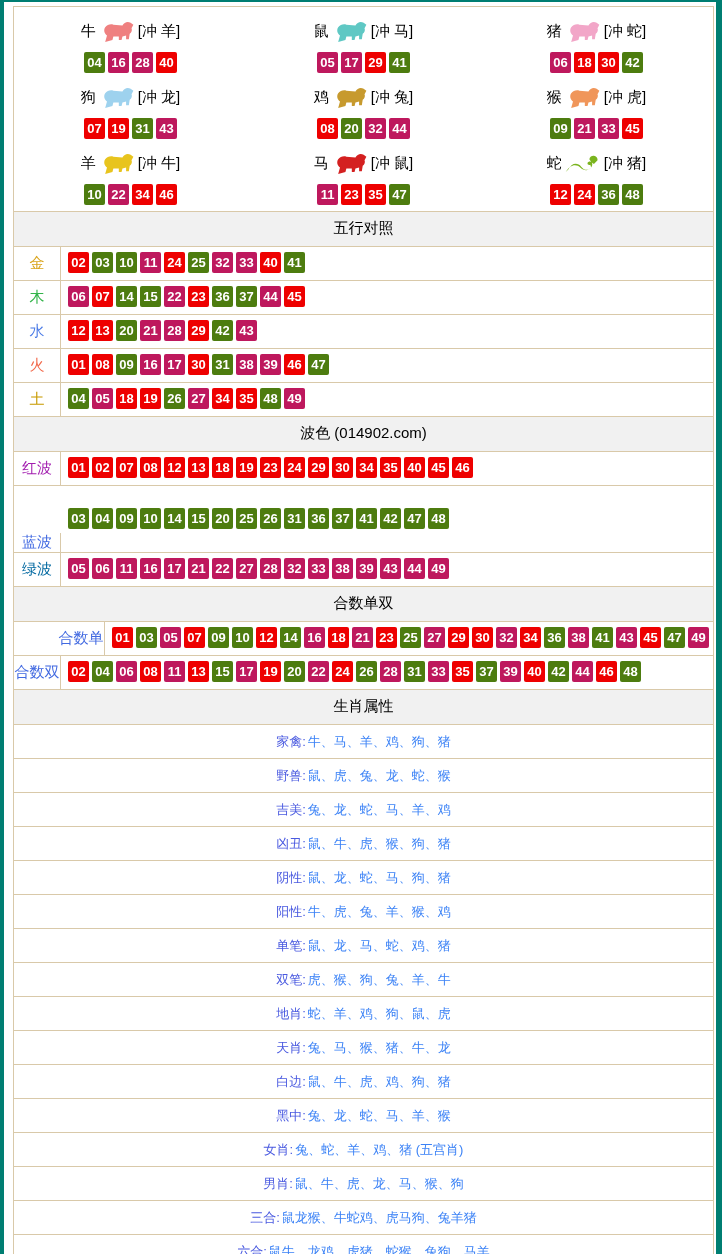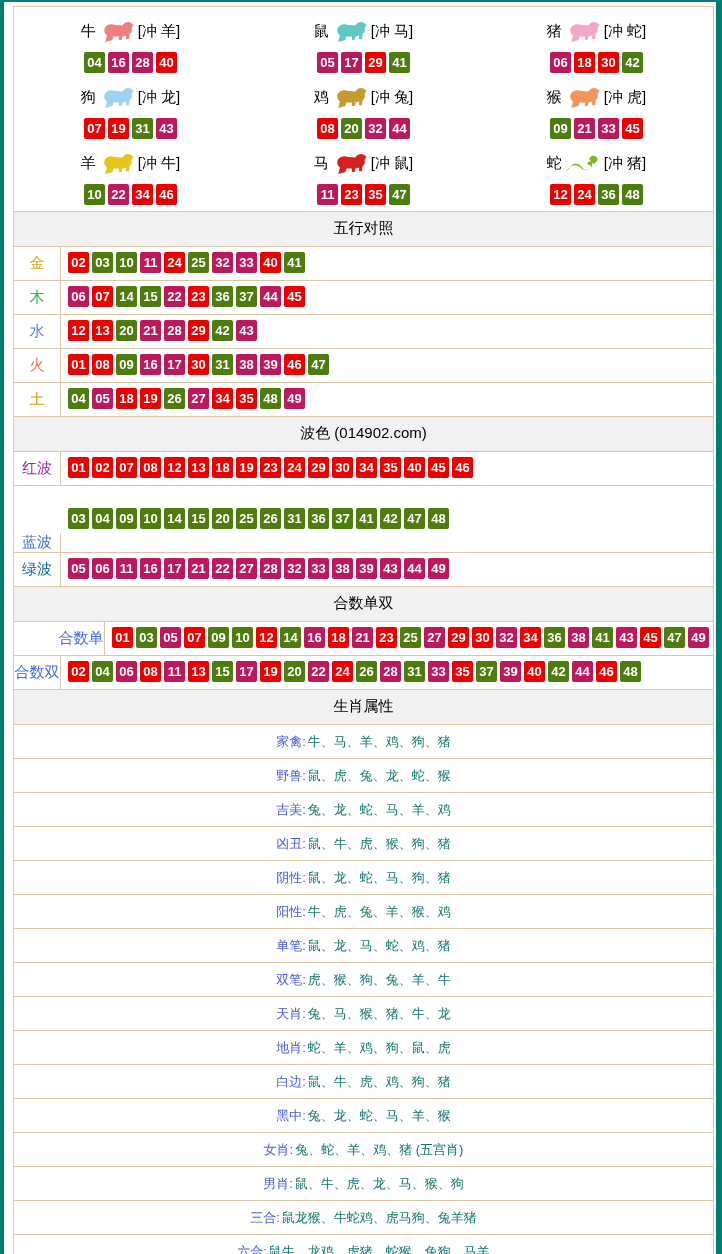--- a/index.html
+++ b/index.html
@@ -82,21 +82,21 @@
   .ball.green{background:#be185d;}
   
   .attr-row{
     border-top:1px solid var(--tb);
     min-height:34px;
     display:flex;align-items:center;justify-content:center;
     font-size:13px;
     text-align:center;
   }
   .attr-label{color:#4a5ae0;}
-  .attr-text{color:#0f766e;margin-left:2px;}
+  .attr-text{color:#3b82f6;margin-left:2px;}
   .qqsh-item{margin:0 12px;white-space:nowrap;}
 </style>
 </head>
 <body>
 
 <div class="frame">
   <div class="board">
 
     <div class="zodiac-grid" id="zodiacGrid">
         <div class="z-cell">
@@ -473,26 +473,26 @@
         </div>
         <div class="attr-row">
           <span class="attr-label">单笔: </span>
           <span class="attr-text">鼠、龙、马、蛇、鸡、猪</span>
         </div>
         <div class="attr-row">
           <span class="attr-label">双笔: </span>
           <span class="attr-text">虎、猴、狗、兔、羊、牛</span>
         </div>
         <div class="attr-row">
+          <span class="attr-label">地肖: </span>
+          <span class="attr-text">蛇、羊、鸡、狗、鼠、虎</span>
+        </div>
+        <div class="attr-row">
           <span class="attr-label">天肖: </span>
           <span class="attr-text">兔、马、猴、猪、牛、龙</span>
-        </div>
-        <div class="attr-row">
-          <span class="attr-label">地肖: </span>
-          <span class="attr-text">蛇、羊、鸡、狗、鼠、虎</span>
         </div>
         <div class="attr-row">
           <span class="attr-label">白边: </span>
           <span class="attr-text">鼠、牛、虎、鸡、狗、猪</span>
         </div>
         <div class="attr-row">
           <span class="attr-label">黑中: </span>
           <span class="attr-text">兔、龙、蛇、马、羊、猴</span>
         </div>
         <div class="attr-row">

